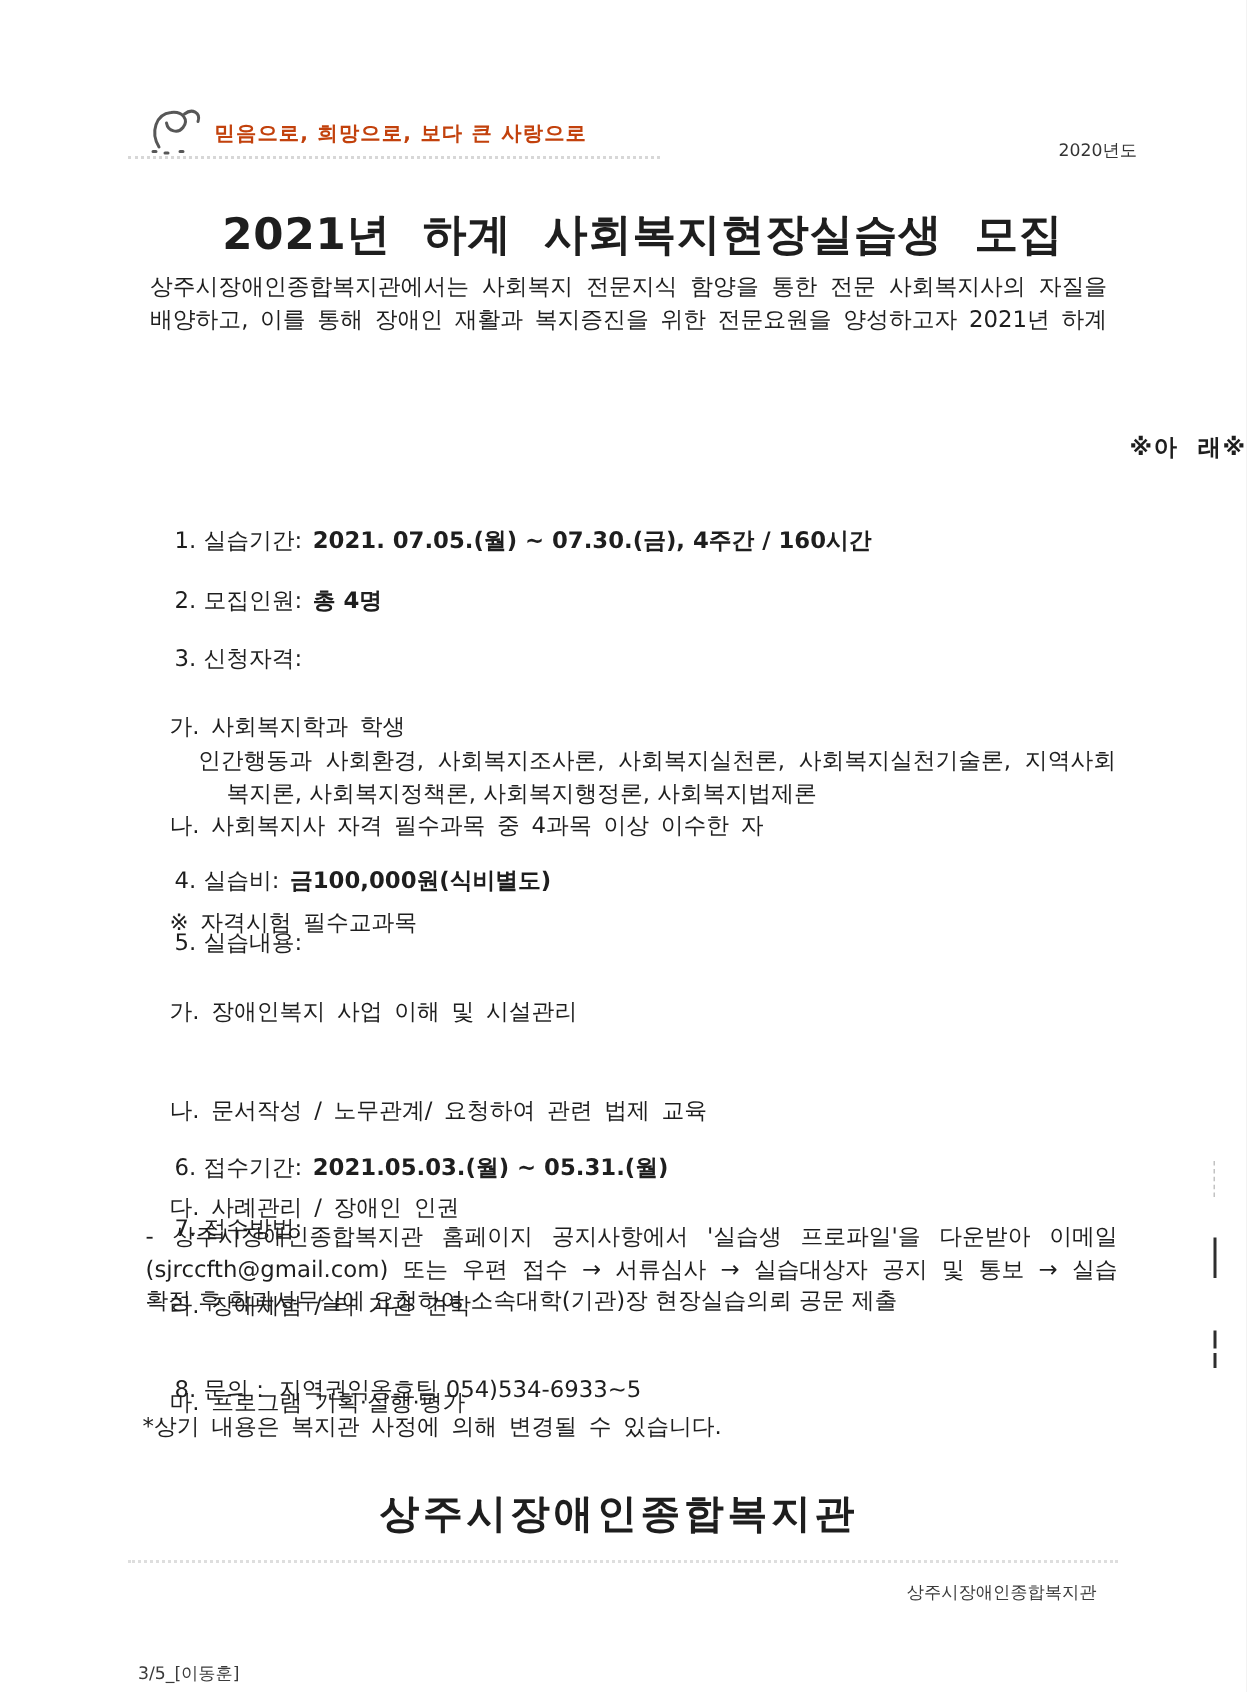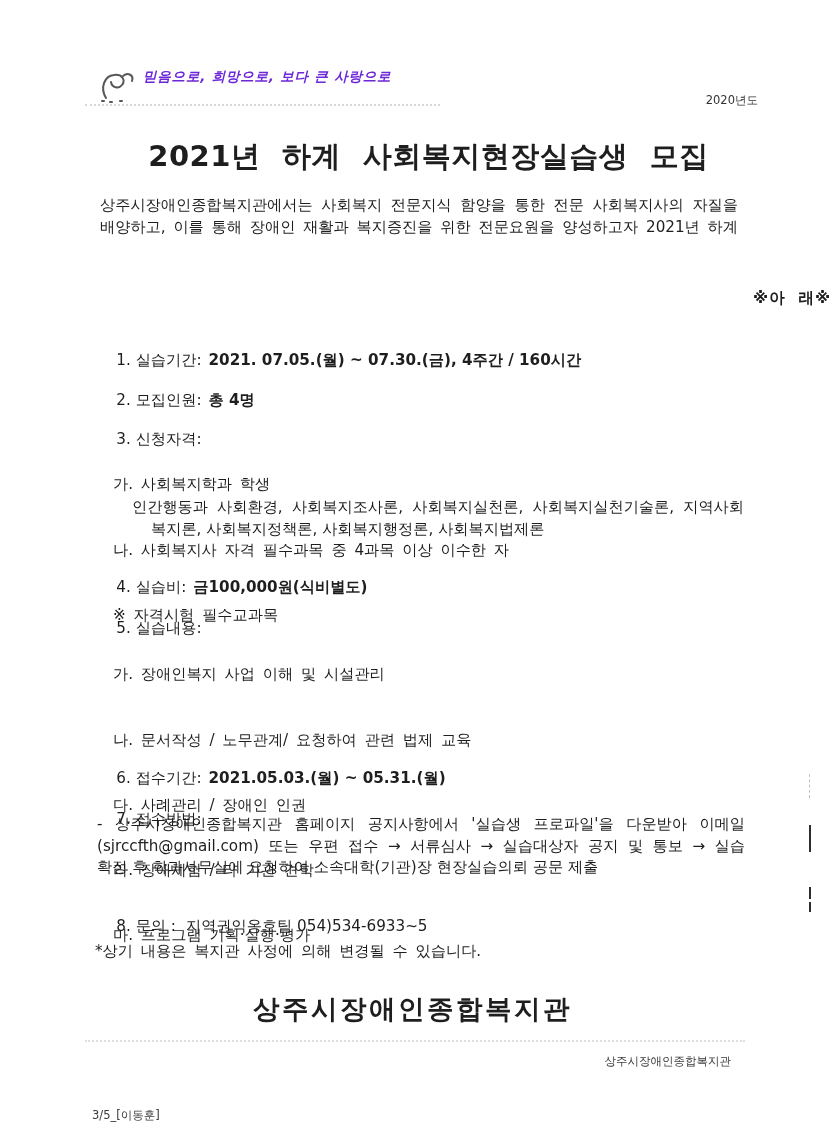--- a/index.html
+++ b/index.html
@@ -7,29 +7,29 @@
     position:relative;
     width:831px;height:1128px;
     margin:0 auto;
     background:#ffffff;
     font-family:"DejaVu Sans","Liberation Sans",sans-serif;
     color:#1e1e1e;
     overflow:hidden;
   }
   .abs{position:absolute;}
   
-  .tagline{left:143px;top:68px;font-size:13.5px;font-style:italic;font-weight:700;letter-spacing:.8px;color:#6d28d9;white-space:pre;}
+  .tagline{left:143px;top:80px;font-size:13.5px;font-weight:700;letter-spacing:.8px;color:#c2410c;white-space:pre;}
   .year{right:73px;top:93px;font-size:11.5px;color:#333;}
   .noise{position:absolute;height:0;border-top:2px dotted #b8b8b8;opacity:.55;}
   .noise.hdr{left:85px;top:104px;width:355px;}
   .noise.ftr{left:85px;top:1040px;width:660px;opacity:.45;}
   
   .doc-title{left:26px;right:0;top:137px;text-align:center;font-size:29px;font-weight:700;letter-spacing:.5px;word-spacing:11px;white-space:pre;}
   
-  .intro{left:100px;width:638px;top:194px;font-size:15.2px;line-height:22.4px;}
+  .intro{left:100px;width:638px;top:180px;font-size:15.2px;line-height:22.4px;}
   .jl{text-align:justify;text-align-last:justify;}
   .marker{left:0;right:0;top:288px;text-align:right;font-size:15.5px;font-weight:700;white-space:pre;letter-spacing:1px;}
   
   .row{left:97px;font-size:15.2px;white-space:pre;}
   .row .v{font-weight:700;margin-left:7px;}
   .row .pv{font-weight:400;margin-left:10px;}
   .sublist{left:113px;font-size:15.2px;line-height:21.7px;white-space:pre;word-spacing:3px;}
   .courses{left:132px;width:612px;font-size:15.2px;line-height:21.5px;}
   .courses .c2{text-align:left;margin-left:19px;}
   .pbody{left:97px;width:648px;font-size:15.2px;line-height:21.6px;}

